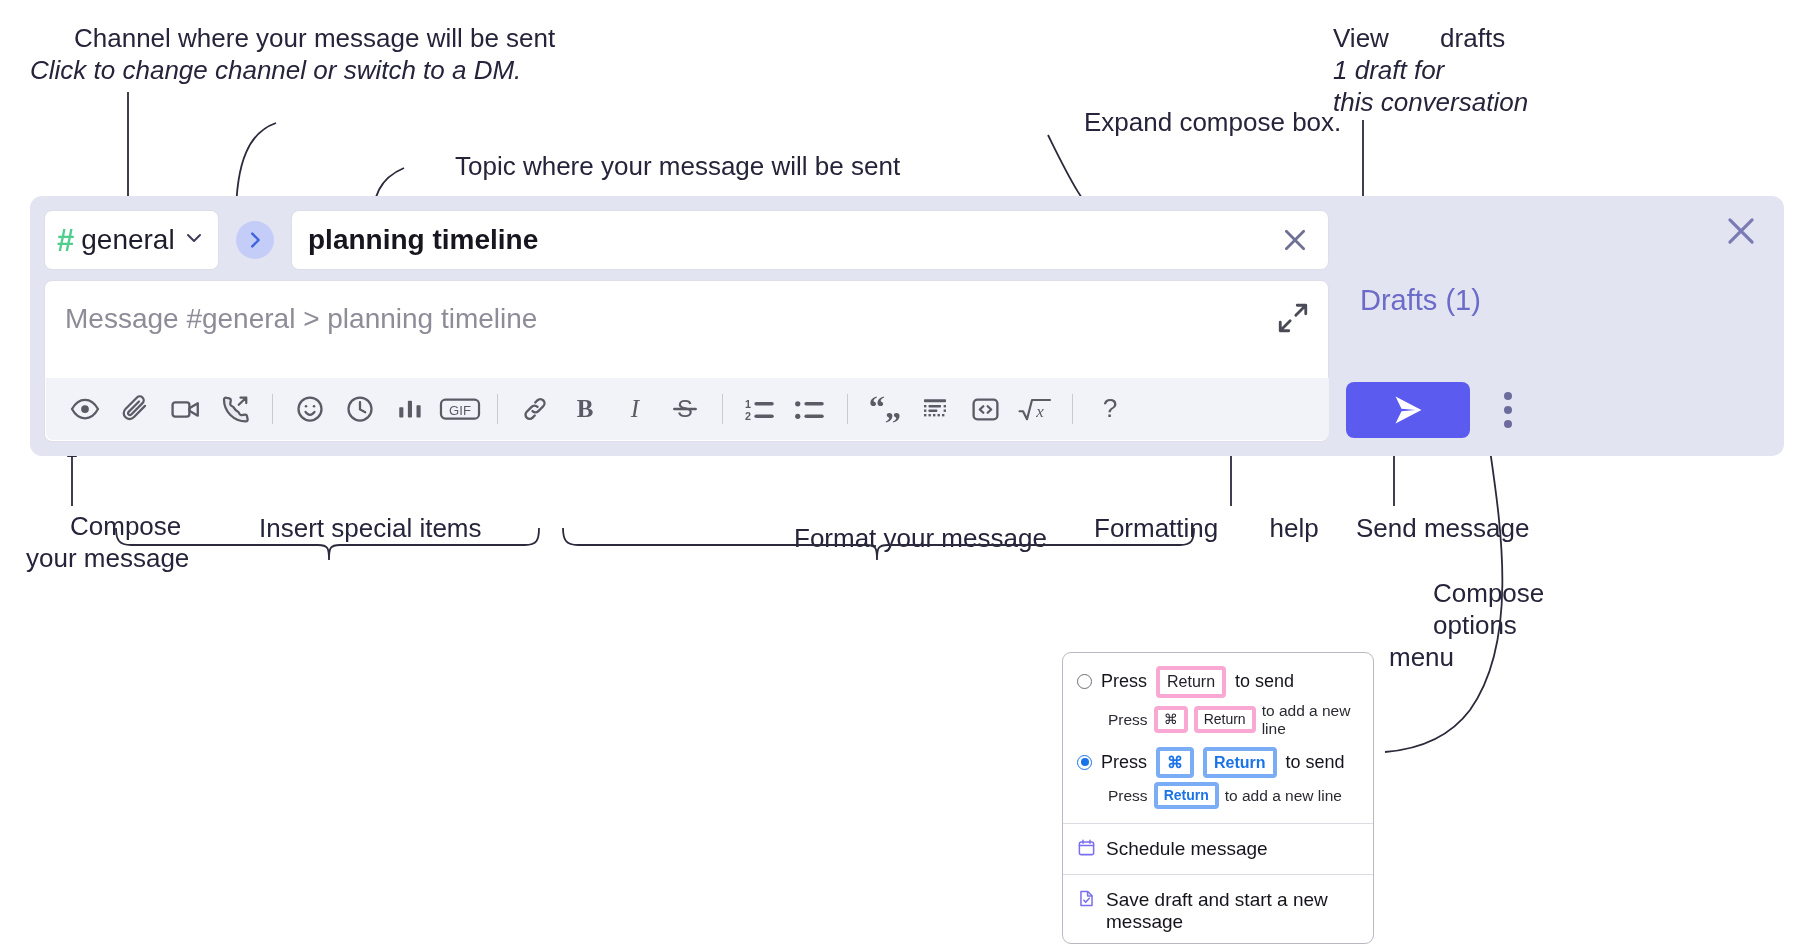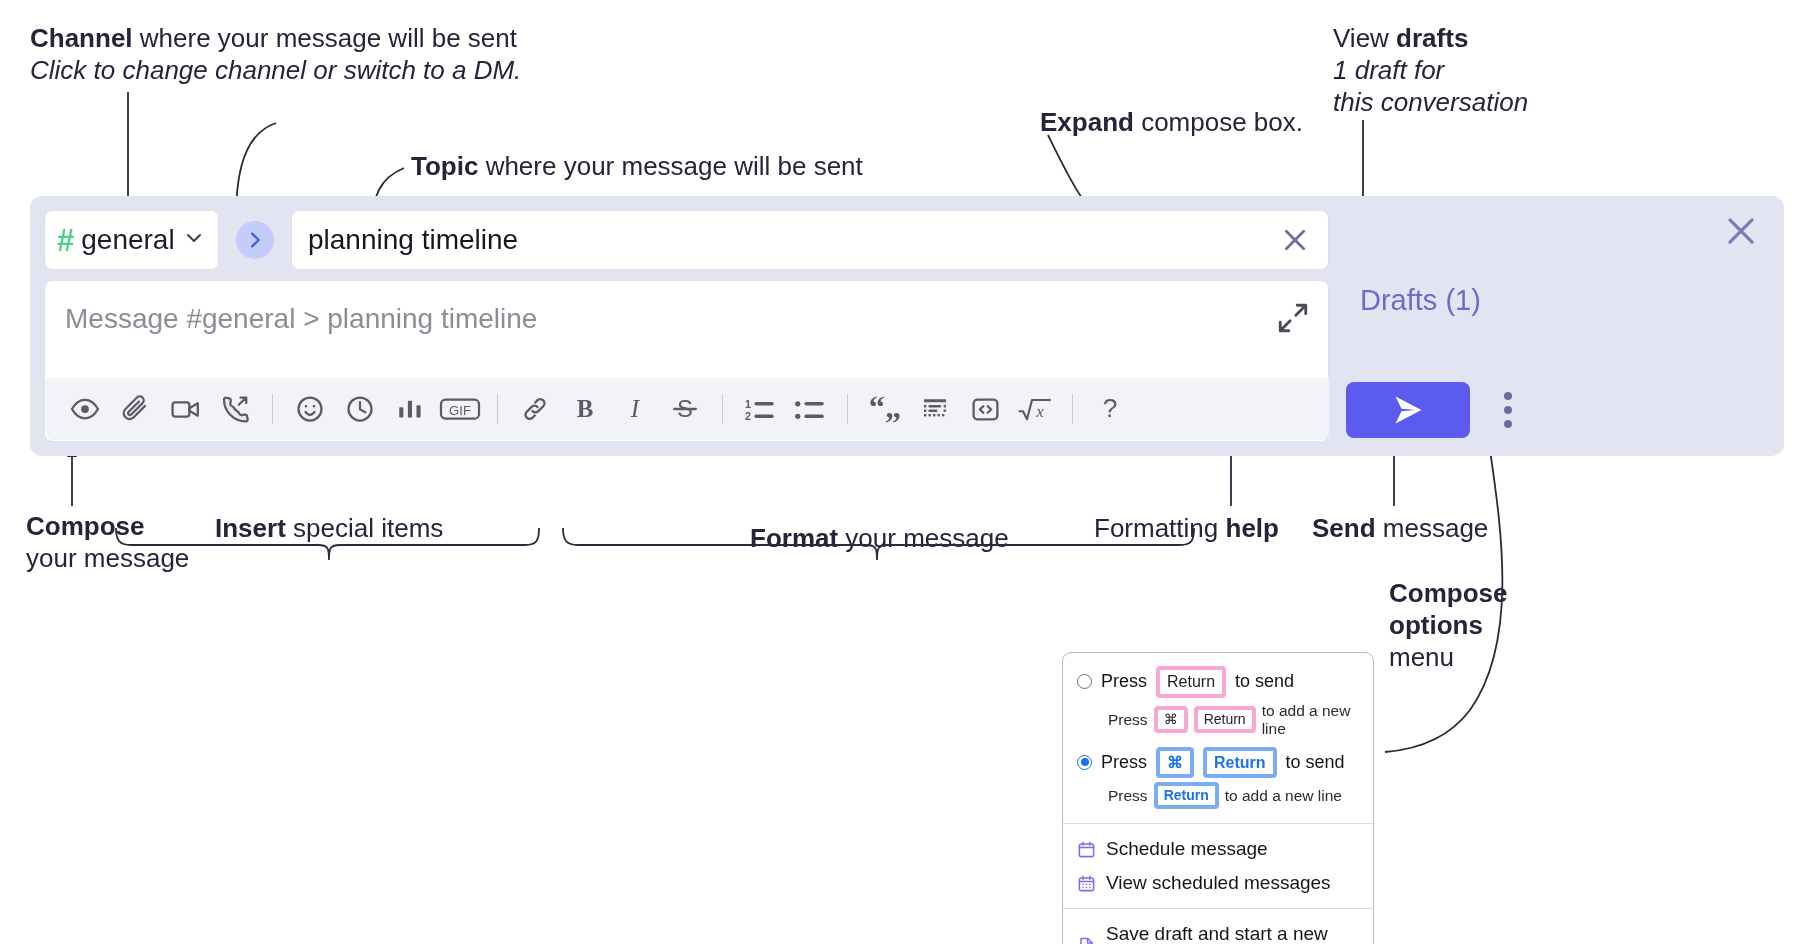--- a/index.html
+++ b/index.html
@@ -14,21 +14,21 @@
   .stage{position:absolute;inset:0;}
 
   
   .anno{
     position:absolute;
     font-size:26px;
     line-height:1.24;
     color:#26243a;
     white-space:nowrap;
   }
-  .anno b{font-weight:bold;}
+  .anno b{font-weight:normal;margin-left:44px;}
   .anno .ital{font-style:italic;}
 
   
   svg.overlay{position:absolute;left:0;top:0;width:1814px;height:944px;pointer-events:none;}
 
   
   #compose-panel{
     position:absolute;
     left:30px;top:196px;
     width:1754px;height:260px;
@@ -55,21 +55,21 @@
 
   #goto-btn{
     position:absolute;left:192px;top:11px;
     width:38px;height:38px;border-radius:50%;
     background:#c3cdf7;display:flex;align-items:center;justify-content:center;
     cursor:pointer;
   }
   #topic-field{
     position:absolute;left:247px;top:0;width:1038px;height:60px;
     background:#ffffff;border:1px solid #dddee9;border-radius:8px;
-    box-sizing:border-box;display:flex;align-items:center;padding:0 16px;
+    box-sizing:border-box;display:flex;align-items:center;padding:0 16px;font-weight:bold;
   }
   #topic-value{font-size:28px;color:#17161f;flex:1;}
   #topic-clear{width:34px;height:34px;display:flex;align-items:center;justify-content:center;cursor:pointer;}
 
   
   #message-box{
     position:absolute;left:0;top:70px;width:1285px;height:162px;
     background:#ffffff;border:1px solid #dddee9;border-radius:8px;
     box-sizing:border-box;
   }
@@ -129,21 +129,21 @@
   }
   .key{
     display:inline-flex;align-items:center;justify-content:center;
     border:4px solid #f9a8d4;border-radius:4px;background:#fff;
     padding:1px 7px;font-size:16px;color:#23222c;line-height:1.35;
   }
   .key.sm{font-size:14px;padding:0px 6px;}
   .key.blue{border-color:#7aadf5;color:#1a73e8;font-weight:bold;}
   .key.blue.sm{font-weight:bold;}
   .menu-div{height:1px;background:#dcdce2;margin:8px 0;}
-  .menu-item{display:flex;align-items:center;gap:10px;padding:6px 14px;cursor:pointer;font-size:19px;}
+  .menu-item{display:flex;gap:10px;padding:6px 14px;cursor:pointer;font-size:19px;}
   .mi-icon{width:19px;height:19px;flex:0 0 auto;color:#7b6ff0;}
 </style>
 </head>
 <body>
 
 <div class="stage">
 
   <div class="anno" style="left:30px;top:22px;">
     <div><b>Channel</b><span> where your message will be sent</span></div>
     <div class="ital">Click to change channel or switch to a DM.</div>
@@ -492,33 +492,20 @@
     <div class="menu-item">
       <span class="mi-icon">
         <svg viewBox="0 0 24 24" width="19" height="19" fill="none" stroke="#7b6ff0" stroke-width="1.9" stroke-linecap="round">
           <rect x="3" y="5" width="18" height="16" rx="2.5"></rect>
           <path d="M3 9.6 L21 9.6 M7.6 3 L7.6 6.6 M16.4 3 L16.4 6.6"></path>
         </svg>
       </span>
       <span>Schedule message</span>
     </div>
 
-    <div class="menu-item">
-      <span class="mi-icon">
-        <svg viewBox="0 0 24 24" width="19" height="19" fill="none" stroke="#7b6ff0" stroke-width="1.9" stroke-linecap="round">
-          <rect x="3" y="5" width="18" height="16" rx="2.5"></rect>
-          <path d="M3 9.6 L21 9.6 M7.6 3 L7.6 6.6 M16.4 3 L16.4 6.6"></path>
-          <g stroke-width="2.1">
-            <path d="M7.6 13.3 L7.7 13.3 M11.9 13.3 L12 13.3 M16.2 13.3 L16.3 13.3"></path>
-            <path d="M7.6 17 L7.7 17 M11.9 17 L12 17 M16.2 17 L16.3 17"></path>
-          </g>
-        </svg>
-      </span>
-      <span>View scheduled messages</span>
-    </div>
 
     <div class="menu-div"></div>
 
     <div class="menu-item">
       <span class="mi-icon">
         <svg viewBox="0 0 24 24" width="19" height="19" fill="none" stroke="#7b6ff0" stroke-width="1.9" stroke-linecap="round" stroke-linejoin="round">
           <path d="M5 3.2 L13.6 3.2 L19 8.6 L19 20.8 L5 20.8 Z"></path>
           <path d="M13.4 3.4 L13.4 8.8 L18.8 8.8"></path>
           <path d="M8.6 14.2 L11 16.6 L15.6 11.8"></path>
         </svg>

